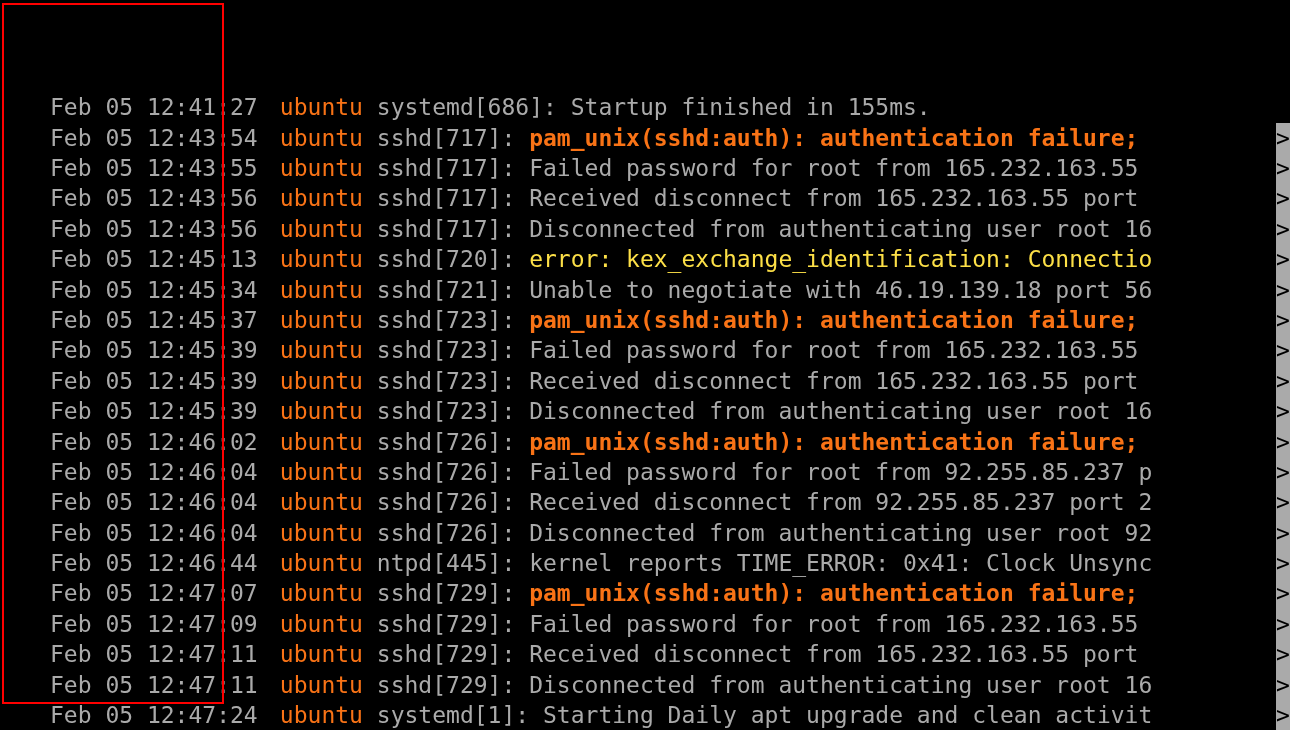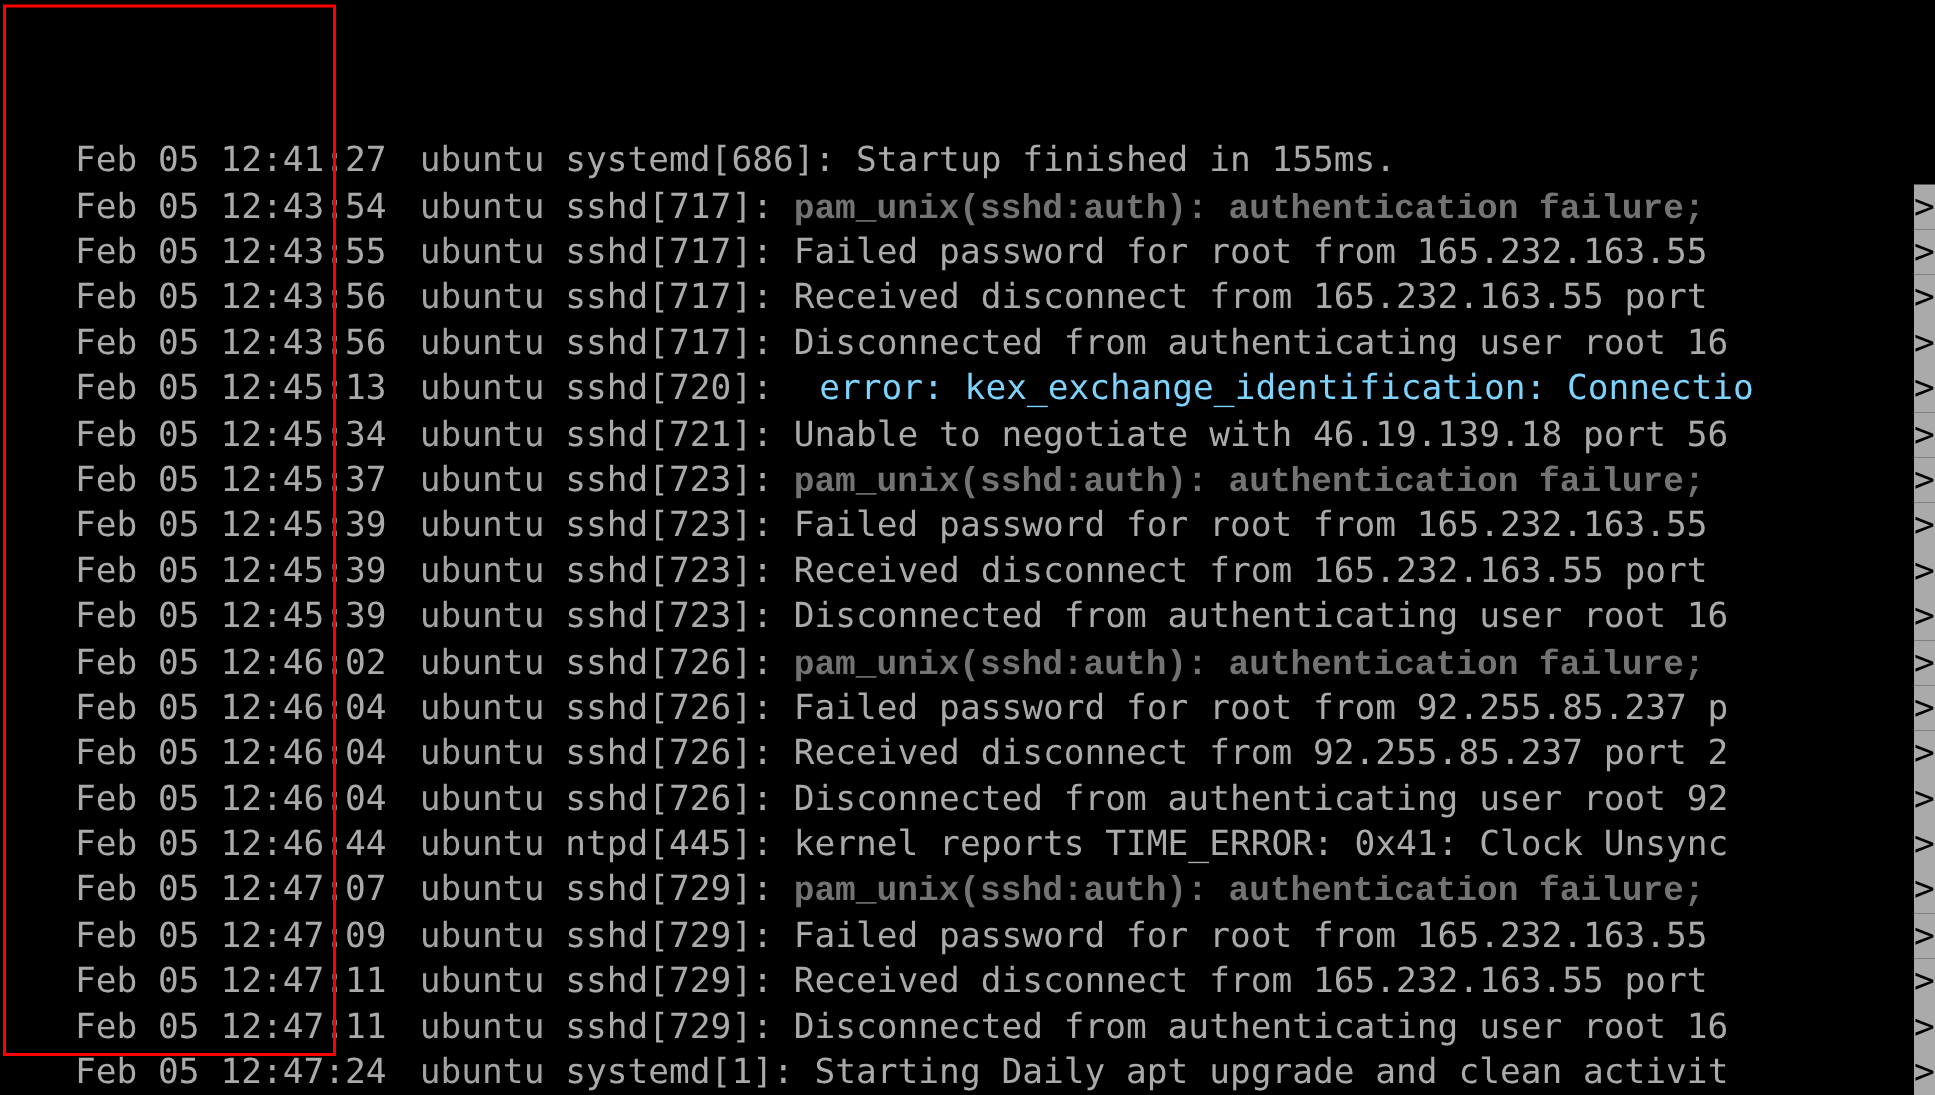--- a/index.html
+++ b/index.html
@@ -26,25 +26,25 @@
   }
   .ts {
     color: #aaa;
     padding: 0 2px 0 6px;
     position: relative;
     z-index: 2;
     display: inline-block;
     width: 214px;
     margin-left: 44px;
   }
-  .host { color: #a3a3a3; }
+  .host { color: #f97316; }
   .proc { color: #aaa; }
   .msg  { color: #aaa; flex: 1 1 auto; overflow: hidden; }
-  .bold { color: #737373; font-weight: bold; font-family: Liberation Mono, monospace; }
-  .err  { color: #7dd3fc; margin-left: 17px; }
+  .bold { color: #f97316; font-weight: bold; }
+  .err  { color: #fde047; }
   .gt {
     color: #000;
     background: #aaa;
     width: 14px;
     display: inline-flex;
     align-items: center;
     justify-content: center;
     height: 30.4px;
     flex: 0 0 auto;
   }

